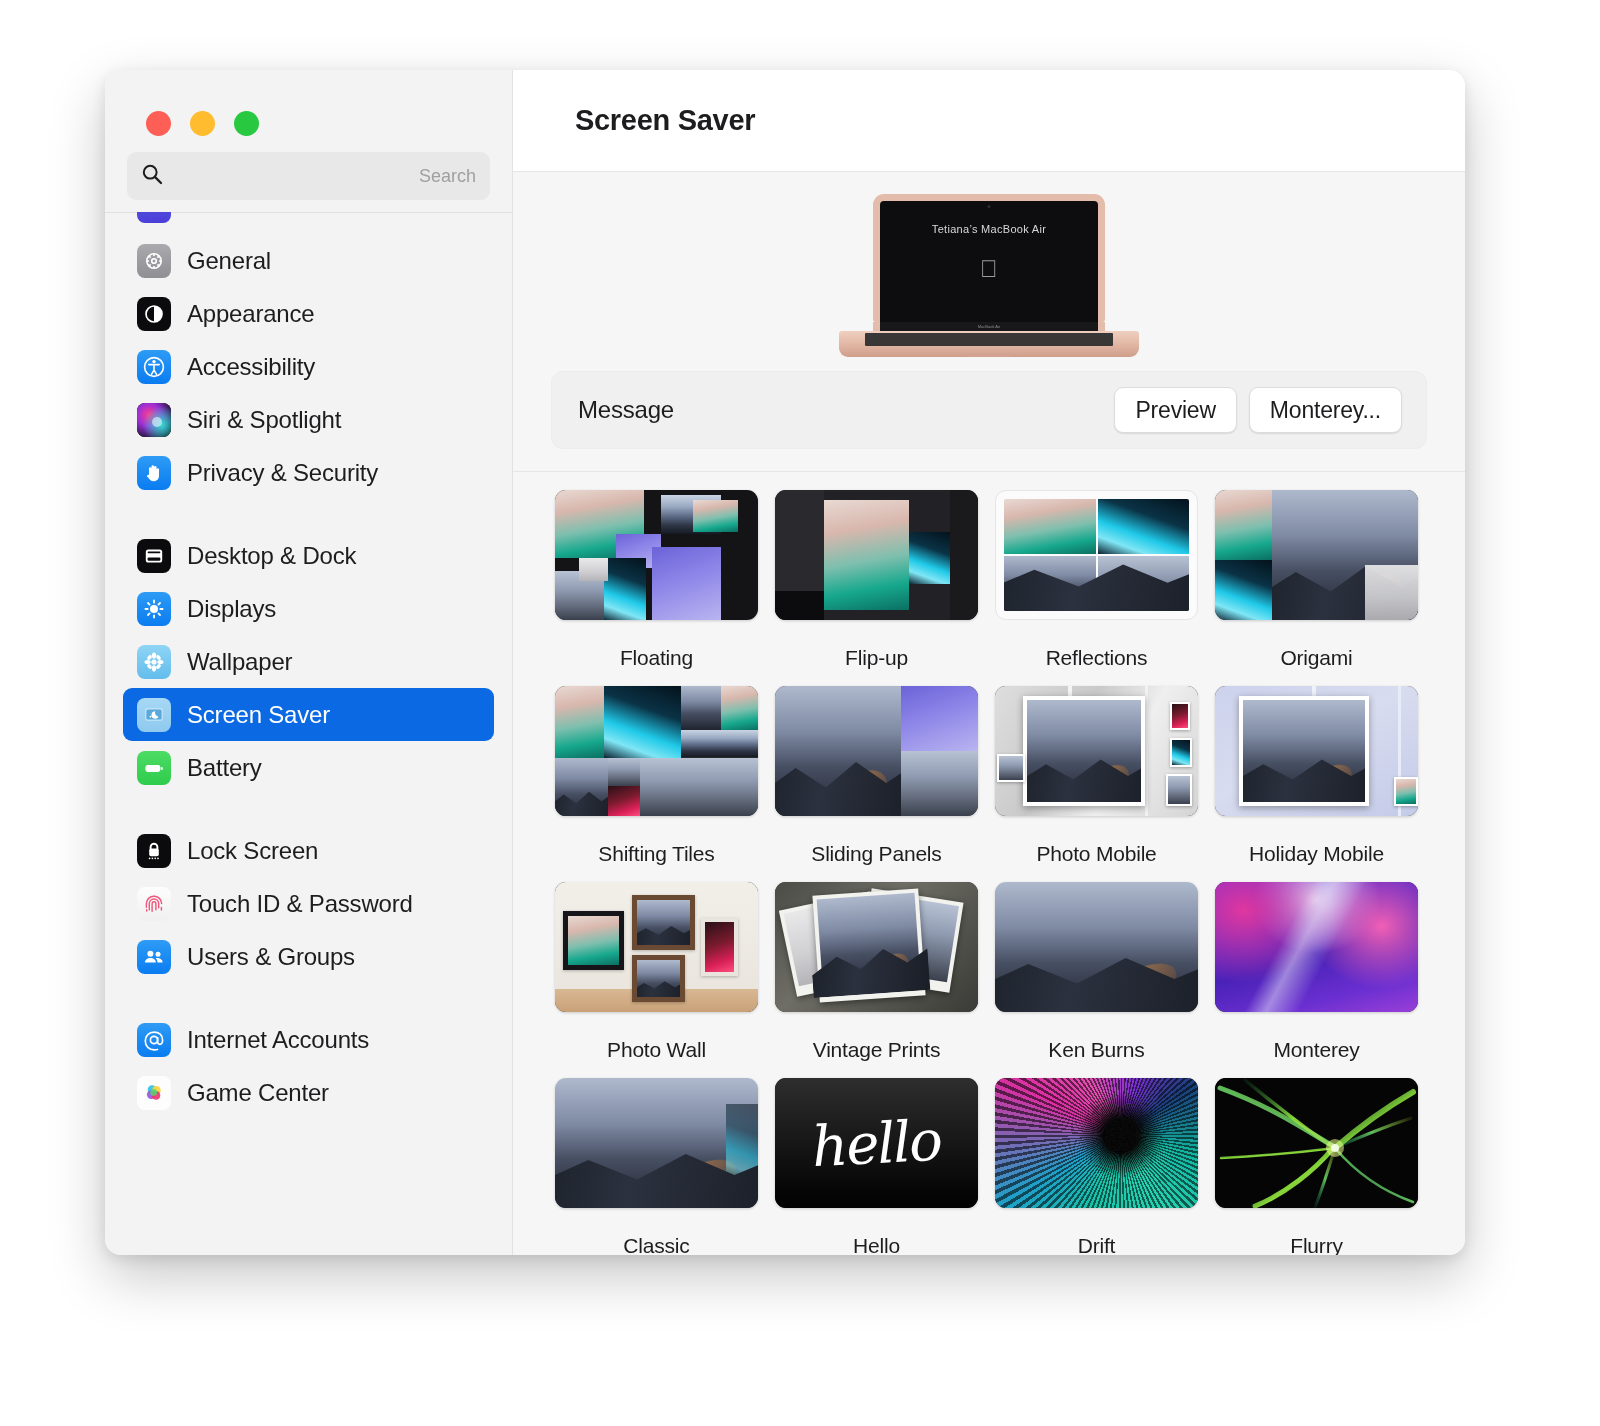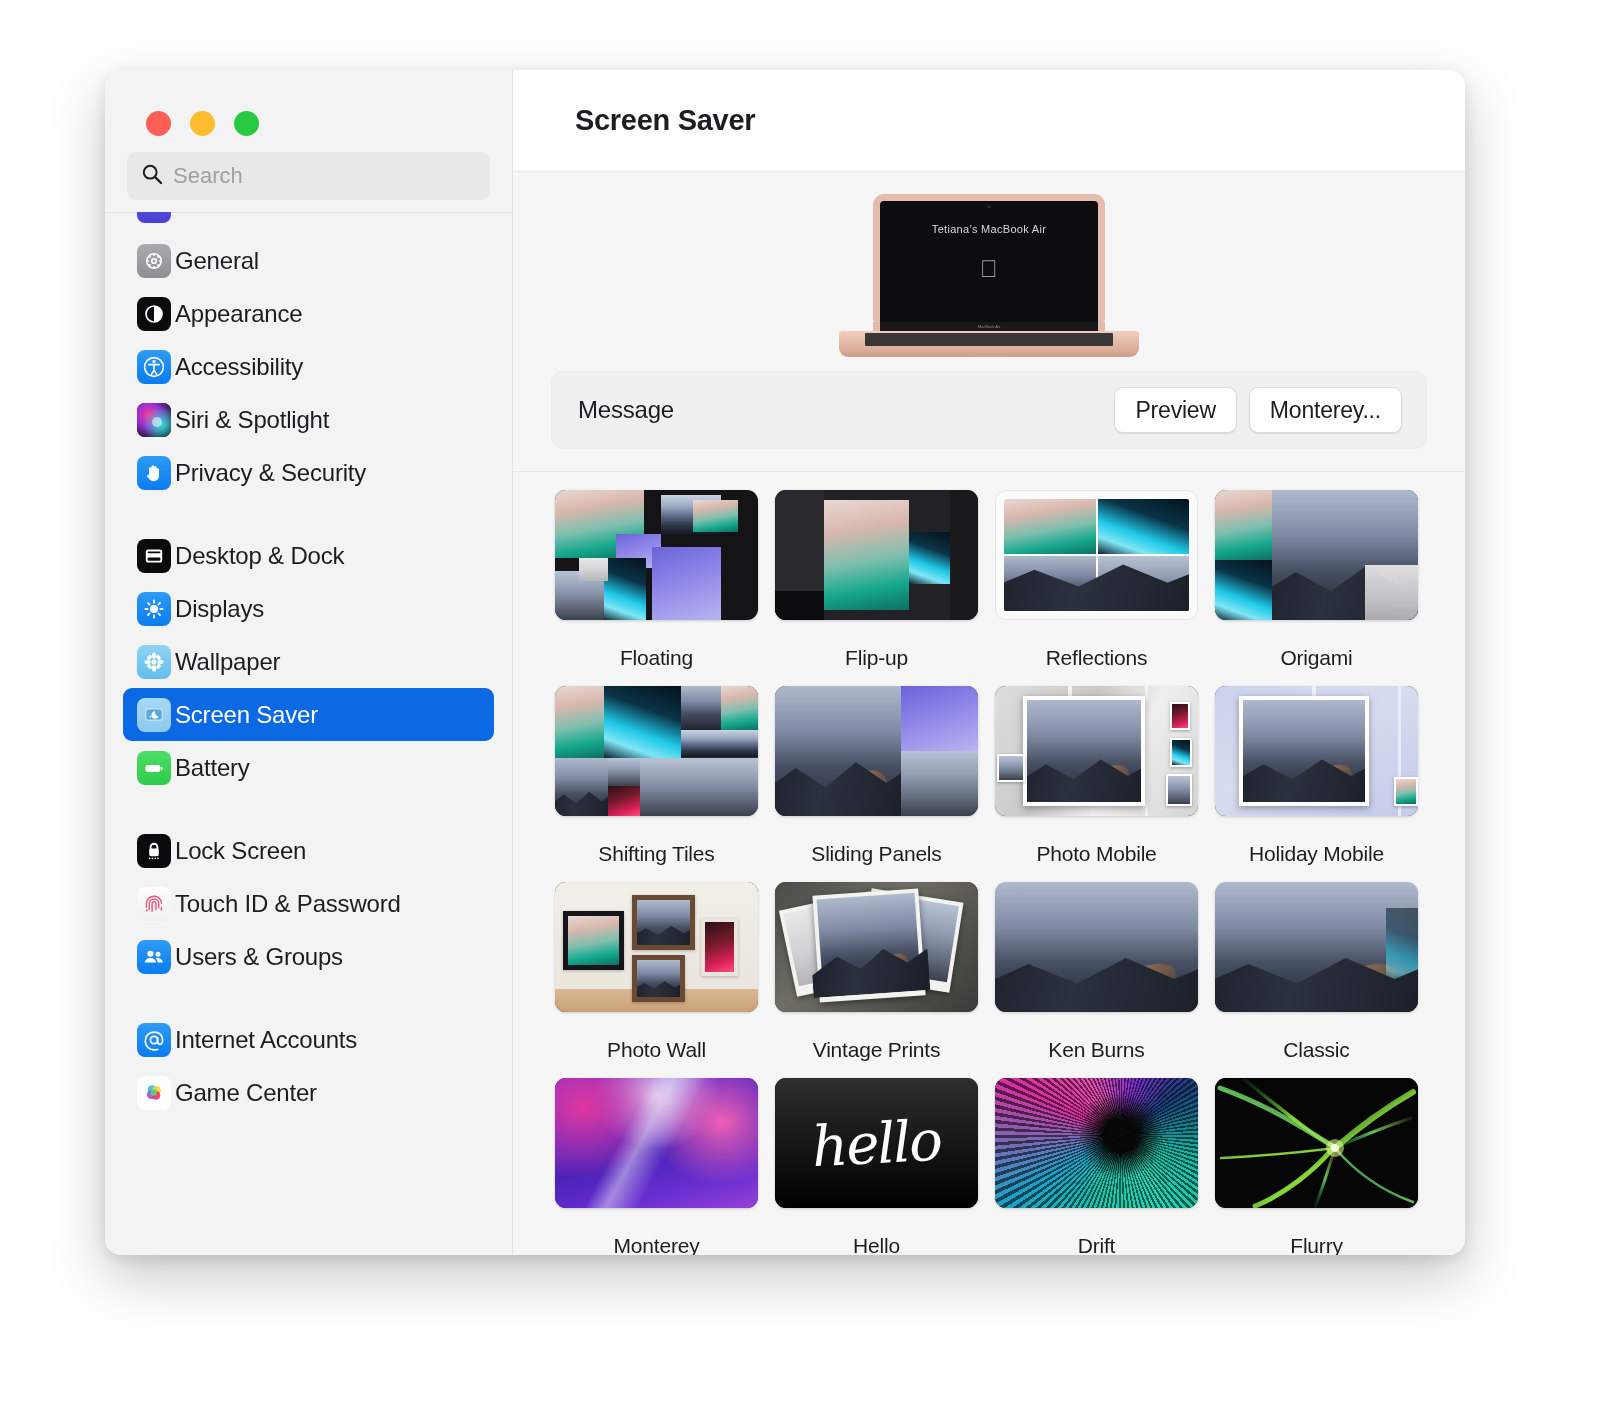--- a/index.html
+++ b/index.html
@@ -59,23 +59,24 @@
     align-items: center;
     padding: 0 14px;
     gap: 10px;
   }
   .search-field svg { flex: 0 0 auto; }
   .search-input {
     border: none;
     background: transparent;
     outline: none;
     font-family: "Liberation Sans", sans-serif;
-    font-size: 22px;
+    font-size: 18px;
     color: #1d1d1f;
     width: 100%;
+    text-align: right;
   }
   .search-input::placeholder { color: #a0a0a0; }
 
   .sidebar-scroll {
     flex: 1;
     overflow: hidden;
     position: relative;
     padding: 0 18px;
     margin-top: 12px;
   }
@@ -85,21 +86,21 @@
     height: 1px;
     background: #e0e0e0;
   }
 
   .nav-group { padding: 0; }
   .group-gap { height: 30px; }
 
   .nav-item {
     display: flex;
     align-items: center;
-    gap: 4px;
+    gap: 16px;
     height: 53px;
     padding: 0 14px;
     border-radius: 9px;
     cursor: default;
   }
   .nav-item.selected { background: #0a69e3; }
   .nav-item .nav-label {
     font-size: 24px;
     color: #1d1d1f;
     letter-spacing: -0.2px;
@@ -865,31 +866,31 @@
             </div>
             <div class="thumb-label">Vintage Prints</div>
           </div>
 
           <div class="cell">
             <div class="thumb sc-ridge mtn-ridge mtn-sun"></div>
             <div class="thumb-label">Ken Burns</div>
           </div>
 
           <div class="cell">
+            <div class="thumb">
+              <div class="monterey"></div>
+            </div>
+            <div class="thumb-label">Monterey</div>
+          </div>
+
+          <div class="cell">
             <div class="thumb sc-ridge mtn-ridge mtn-sun">
               <div class="t sc-coral" style="right:0;top:20%;width:16%;height:60%;opacity:.55;"></div>
             </div>
             <div class="thumb-label">Classic</div>
-          </div>
-
-          <div class="cell">
-            <div class="thumb">
-              <div class="monterey"></div>
-            </div>
-            <div class="thumb-label">Monterey</div>
           </div>
 
           <div class="cell">
             <div class="thumb">
               <div class="hello-bg">
                 <span class="hello-word">hello</span>
               </div>
             </div>
             <div class="thumb-label">Hello</div>
           </div>

